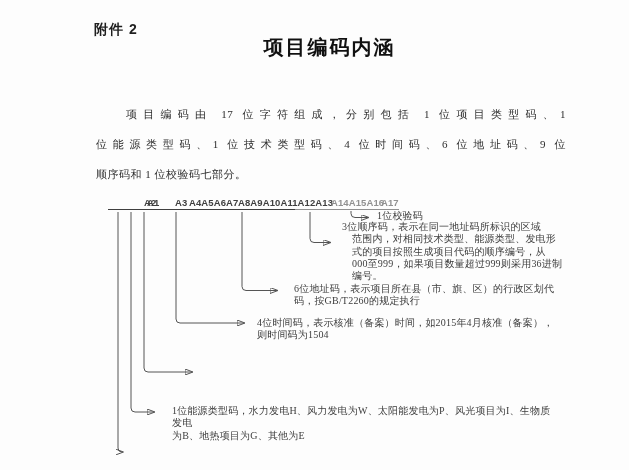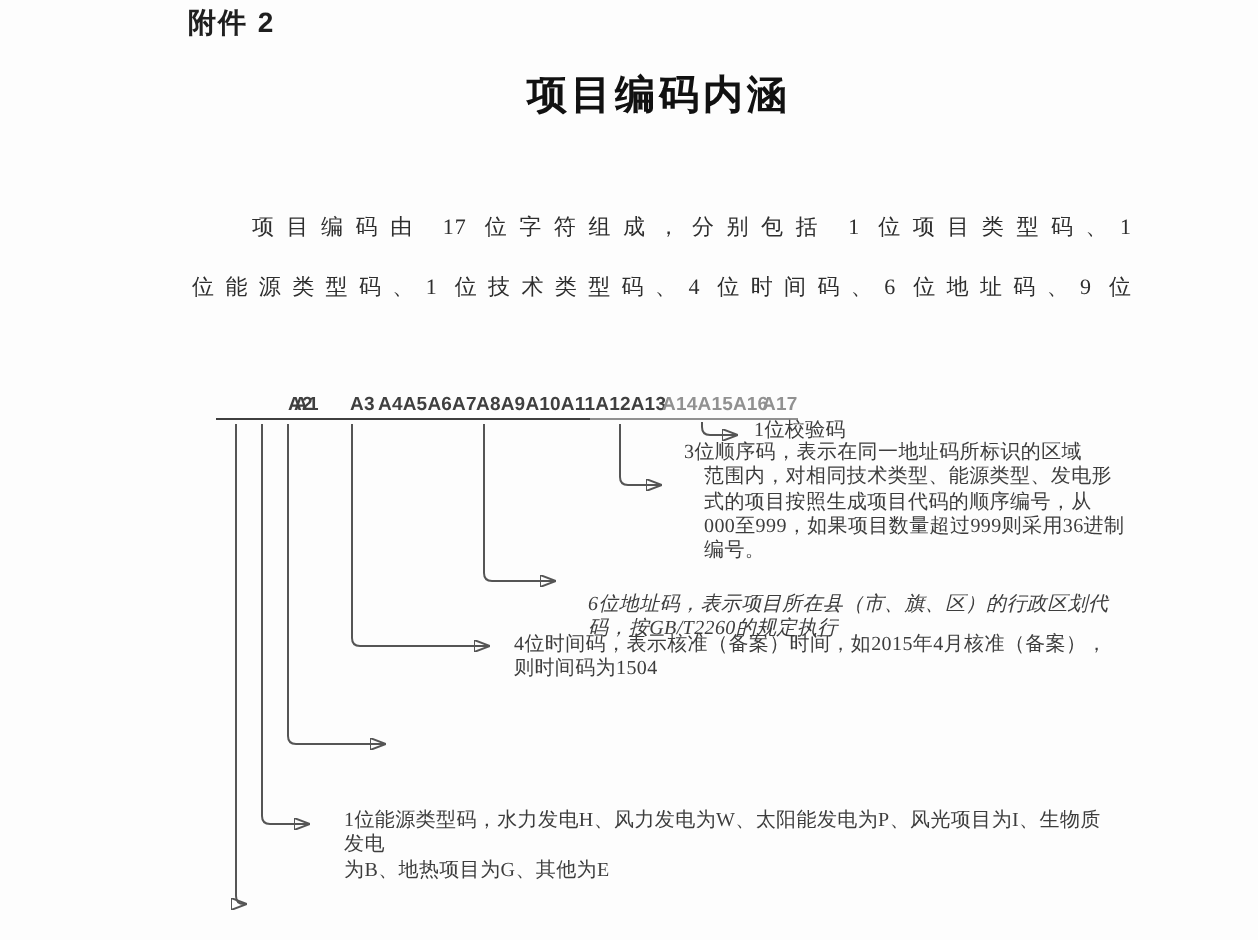--- a/index.html
+++ b/index.html
@@ -11,21 +11,21 @@
   }
   html,body{margin:0;padding:0;background:#e8e8e8;}
   .page{
     position:relative;
     width:629px;height:470px;
     background:var(--paper);
     overflow:hidden;
     font-family:"Liberation Serif", serif;
   }
   .attachment{
-    position:absolute;left:94px;top:3px;
+    position:absolute;left:94px;top:21px;
     font-family:"Liberation Sans", sans-serif;
     font-size:14px;font-weight:bold;color:#1f1f1f;
     letter-spacing:1px;
   }
   .doc-title{
     position:absolute;left:0;right:0;top:34px;
     text-align:center;
     font-size:20px;font-weight:bold;color:#111;
     letter-spacing:2px;
     padding-left:30px;
@@ -59,38 +59,39 @@
   .connectors path{stroke:var(--line);stroke-width:1;fill:none;}
   .annotation{
     position:absolute;
     font-size:10px;color:var(--ann);
     line-height:12.3px;
     white-space:pre-line;
     letter-spacing:0.2px;
   }
   .ann-check   {left:377px;top:210px;}
   .ann-seq     {left:352px;top:221px;width:225px;text-indent:-10px;}
-  .ann-addr    {left:294px;top:297px;width:280px;font-style:italic;}
+  .ann-addr    {left:294px;top:283px;width:280px;}
   .ann-time    {left:257px;top:317px;width:300px;}
   .ann-tech    {left:207px;top:349px;width:330px;text-indent:6px;}
   .ann-energy  {left:172px;top:405px;width:380px;}
   .ann-project {left:135px;top:441px;width:470px;}
 </style>
 </head>
 <body>
 
 <div class="page">
 
   <div class="attachment">附件 2</div>
 
   <div class="doc-title">项目编码内涵</div>
 
   <div class="paragraph">
     <div class="para-line indent">项目编码由 17 位字符组成，分别包括 1 位项目类型码、1</div>
     <div class="para-line">位能源类型码、1 位技术类型码、4 位时间码、6 位地址码、9 位</div>
+    <div class="para-line last">顺序码和 1 位校验码七部分。</div>
   </div>
 
   <div class="code-seg seg1">A1</div>
   <div class="code-seg seg2">A2</div>
   <div class="code-seg seg3">A3</div>
   <div class="code-seg seg4">A4A5A6A7</div>
   <div class="code-seg seg5">A8A9A10A11A12A13</div>
   <div class="code-seg muted seg6">A14A15A16</div>
   <div class="code-seg muted seg7">A17</div>
 

